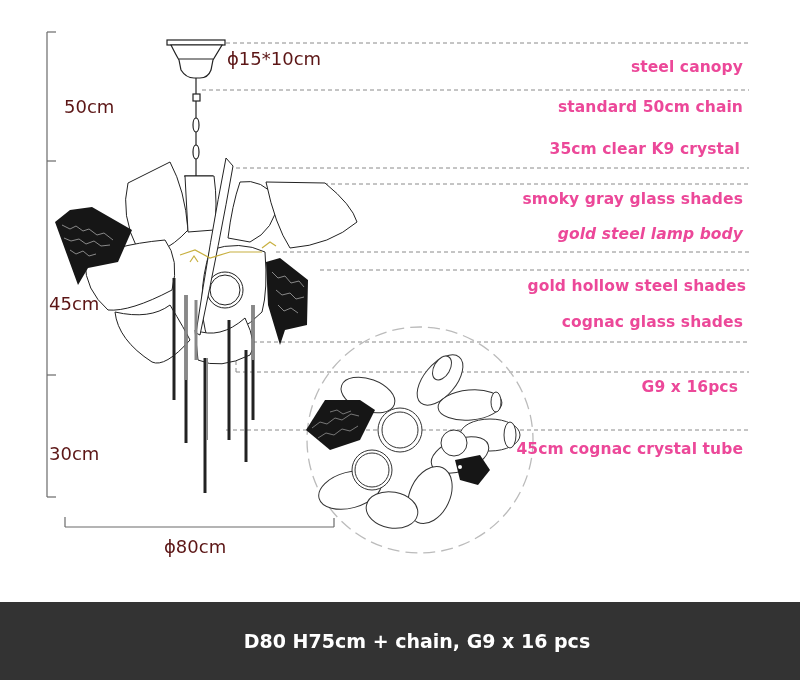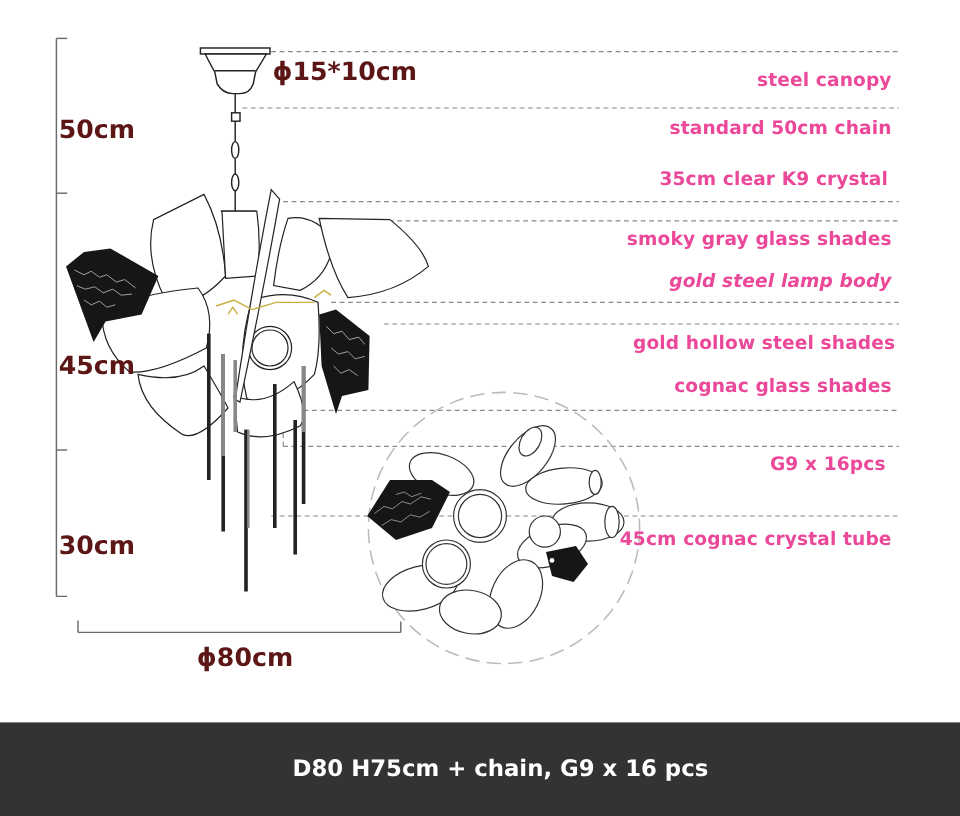--- a/index.html
+++ b/index.html
@@ -5,21 +5,21 @@
   html, body { margin: 0; padding: 0; }
   body {
     width: 800px; height: 680px; position: relative; overflow: hidden;
     background: #ffffff;
     font-family: "DejaVu Sans", sans-serif;
   }
   .canvas { position: absolute; left: 0; top: 0; width: 800px; height: 602px; }
   svg.drawing { position: absolute; left: 0; top: 0; }
   .dim-label {
     position: absolute; color: #5c1616;
-    font-family: "DejaVu Sans", sans-serif; font-size: 21px; font-weight: bold;
+    font-family: "DejaVu Sans", sans-serif; font-size: 18px; font-weight: normal;
     white-space: nowrap; line-height: 1;
   }
   .part-label {
     position: absolute; right: 57px; color: #ec4899;
     font-family: "DejaVu Sans", sans-serif; font-size: 15.5px; font-weight: bold;
     white-space: nowrap; line-height: 1; letter-spacing: 0.1px;
   }
   .footer {
     position: absolute; left: 0; top: 602px; width: 800px; height: 78px;
     background: #333333; display: flex; align-items: center; justify-content: center; padding-left: 29px;
@@ -151,21 +151,21 @@
       <circle cx="460" cy="467" r="2" fill="#fff"></circle>
       <g stroke="#fff" stroke-width="0.6" fill="none" opacity="0.7">
         <path d="M312 428 l8 -6 l7 2 l8 -6 l7 2 l9 -6 l8 2"></path>
         <path d="M318 438 l8 -5 l8 2 l8 -6 l8 2 l8 -5"></path>
         <path d="M330 412 l7 -2 l6 4 l8 -3"></path>
       </g>
     </g>
   </svg>
 
   <div class="dim-label" style="left:227px; top:50px;">ϕ15*10cm</div>
-  <div class="dim-label" style="left:49px; top:98px;">50cm</div>
+  <div class="dim-label" style="left:49px; top:98px;padding-left:15px;">50cm</div>
   <div class="dim-label" style="left:49px; top:295px;">45cm</div>
   <div class="dim-label" style="left:49px; top:445px;">30cm</div>
   <div class="dim-label" style="left:164px; top:538px;text-align:right;">ϕ80cm</div>
 
   <div class="part-label" style="top:60px;">steel canopy</div>
   <div class="part-label" style="top:100px;">standard 50cm chain</div>
   <div class="part-label" style="top:142px; right:60px;">35cm clear K9 crystal</div>
   <div class="part-label" style="top:192px;">smoky gray glass shades</div>
   <div class="part-label" style="top:227px;font-style:italic;">gold steel lamp body</div>
   <div class="part-label" style="top:279px; right:54px;">gold hollow steel shades</div>

